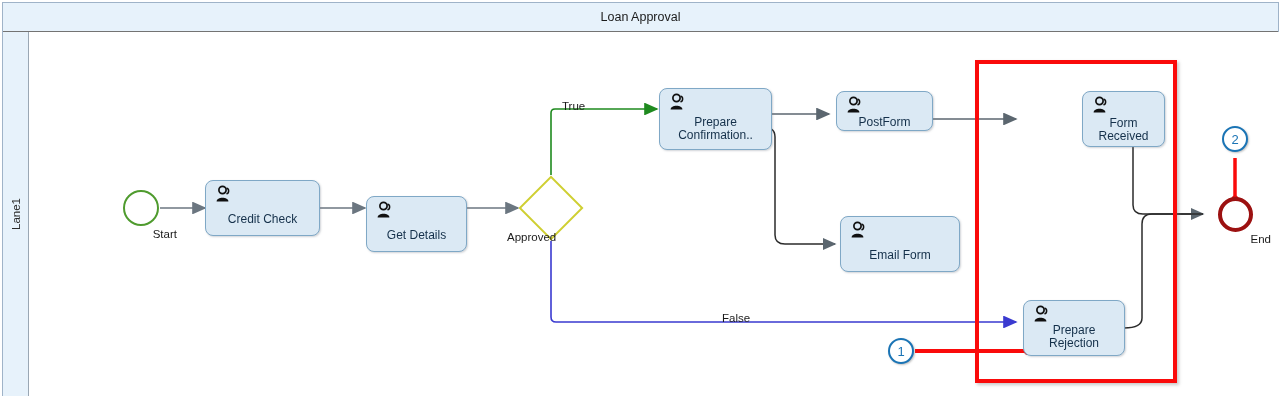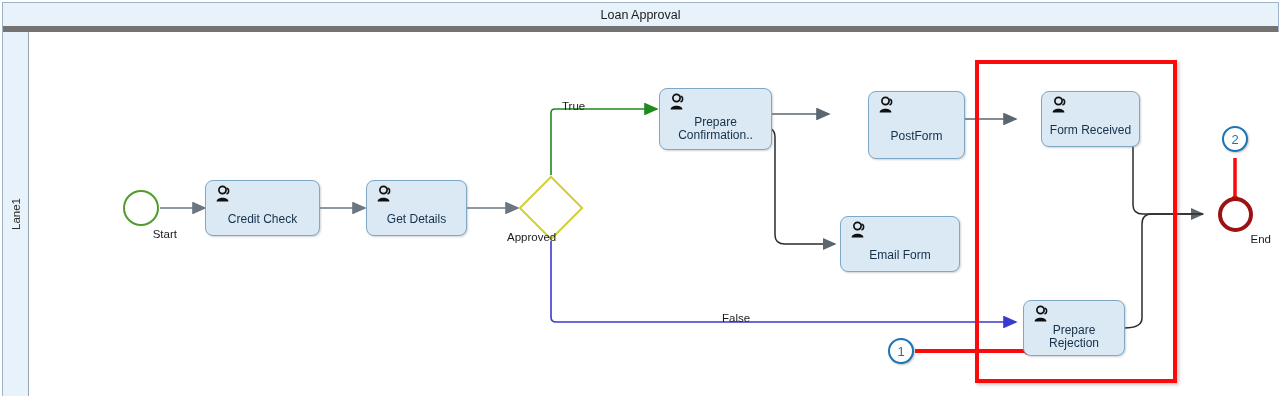--- a/index.html
+++ b/index.html
@@ -3,21 +3,21 @@
 <meta charset="utf-8">
 <style>
   html,body{margin:0;padding:0;background:#ffffff;}
   body{font-family:"Liberation Sans",sans-serif;}
   .stage{position:relative;width:1285px;height:400px;overflow:hidden;background:#fff;}
 
   
   .pool{position:absolute;left:2px;top:2px;width:1277px;height:394px;
         border:1px solid #9fb3c8;background:#ffffff;box-sizing:border-box;}
   .pool-header{position:absolute;left:0;top:0;width:100%;height:29px;
-        background:#e7f2fb;border-bottom:6px solid #737373;box-sizing:border-box;
+        background:#e7f2fb;border-bottom:1px solid #737373;box-sizing:border-box;
         display:flex;align-items:center;justify-content:center;
         font-size:12.5px;color:#1b1b1b;}
   .lane-label{position:absolute;left:0;top:29px;width:26px;height:364px;
         background:#e7f2fb;border-right:1px solid #9aa7b4;box-sizing:border-box;}
   .lane-label span{display:block;position:absolute;left:50%;top:50%;
         transform:translate(-50%,-50%) rotate(-90deg);white-space:nowrap;
         font-size:11.5px;color:#2a2a2a;}
   .canvas{position:absolute;left:26px;top:29px;width:1250px;height:364px;
         background:#ffffff;overflow:hidden;}
 
@@ -132,57 +132,57 @@
 
   <div class="task" style="left:205px;top:180px;width:115px;height:56px;">
     <svg class="uicon" viewBox="0 0 20 18">
       <circle cx="8.5" cy="5" r="3.6" fill="none" stroke="#101010" stroke-width="1.7"></circle>
       <path d="M2.6,16.5 C2.6,11.6 14.4,11.6 14.4,16.5" fill="#101010"></path>
       <path d="M12.4,3.2 C15.4,3.6 15.4,8.2 12.4,8.8" fill="none" stroke="#101010" stroke-width="1.5"></path>
     </svg>
     <div class="tlabel">Credit Check</div>
   </div>
 
-  <div class="task" style="left:366px;top:180px;width:101px;height:56px;">
+  <div class="task" style="left:366px;top:196px;width:101px;height:56px;">
     <svg class="uicon" viewBox="0 0 20 18">
       <circle cx="8.5" cy="5" r="3.6" fill="none" stroke="#101010" stroke-width="1.7"></circle>
       <path d="M2.6,16.5 C2.6,11.6 14.4,11.6 14.4,16.5" fill="#101010"></path>
       <path d="M12.4,3.2 C15.4,3.6 15.4,8.2 12.4,8.8" fill="none" stroke="#101010" stroke-width="1.5"></path>
     </svg>
     <div class="tlabel">Get Details</div>
   </div>
 
   <div class="task" style="left:659px;top:88px;width:113px;height:62px;">
     <svg class="uicon" viewBox="0 0 20 18">
       <circle cx="8.5" cy="5" r="3.6" fill="none" stroke="#101010" stroke-width="1.7"></circle>
       <path d="M2.6,16.5 C2.6,11.6 14.4,11.6 14.4,16.5" fill="#101010"></path>
       <path d="M12.4,3.2 C15.4,3.6 15.4,8.2 12.4,8.8" fill="none" stroke="#101010" stroke-width="1.5"></path>
     </svg>
     <div class="tlabel" style="top:20px;">Prepare Confirmation..</div>
   </div>
 
-  <div class="task" style="left:868px;top:91px;width:97px;height:68px;">
+  <div class="task" style="left:836px;top:91px;width:97px;height:40px;">
     <svg class="uicon" viewBox="0 0 20 18">
       <circle cx="8.5" cy="5" r="3.6" fill="none" stroke="#101010" stroke-width="1.7"></circle>
       <path d="M2.6,16.5 C2.6,11.6 14.4,11.6 14.4,16.5" fill="#101010"></path>
       <path d="M12.4,3.2 C15.4,3.6 15.4,8.2 12.4,8.8" fill="none" stroke="#101010" stroke-width="1.5"></path>
     </svg>
     <div class="tlabel">PostForm</div>
   </div>
 
   <div class="task" style="left:840px;top:216px;width:120px;height:56px;">
     <svg class="uicon" viewBox="0 0 20 18">
       <circle cx="8.5" cy="5" r="3.6" fill="none" stroke="#101010" stroke-width="1.7"></circle>
       <path d="M2.6,16.5 C2.6,11.6 14.4,11.6 14.4,16.5" fill="#101010"></path>
       <path d="M12.4,3.2 C15.4,3.6 15.4,8.2 12.4,8.8" fill="none" stroke="#101010" stroke-width="1.5"></path>
     </svg>
     <div class="tlabel">Email Form</div>
   </div>
 
-  <div class="task" style="left:1041px;top:91px;width:99px;height:56px;">
+  <div class="task" style="left:1082px;top:91px;width:83px;height:56px;">
     <svg class="uicon" viewBox="0 0 20 18">
       <circle cx="8.5" cy="5" r="3.6" fill="none" stroke="#101010" stroke-width="1.7"></circle>
       <path d="M2.6,16.5 C2.6,11.6 14.4,11.6 14.4,16.5" fill="#101010"></path>
       <path d="M12.4,3.2 C15.4,3.6 15.4,8.2 12.4,8.8" fill="none" stroke="#101010" stroke-width="1.5"></path>
     </svg>
     <div class="tlabel">Form Received</div>
   </div>
 
   <div class="task" style="left:1023px;top:300px;width:102px;height:56px;">
     <svg class="uicon" viewBox="0 0 20 18">

